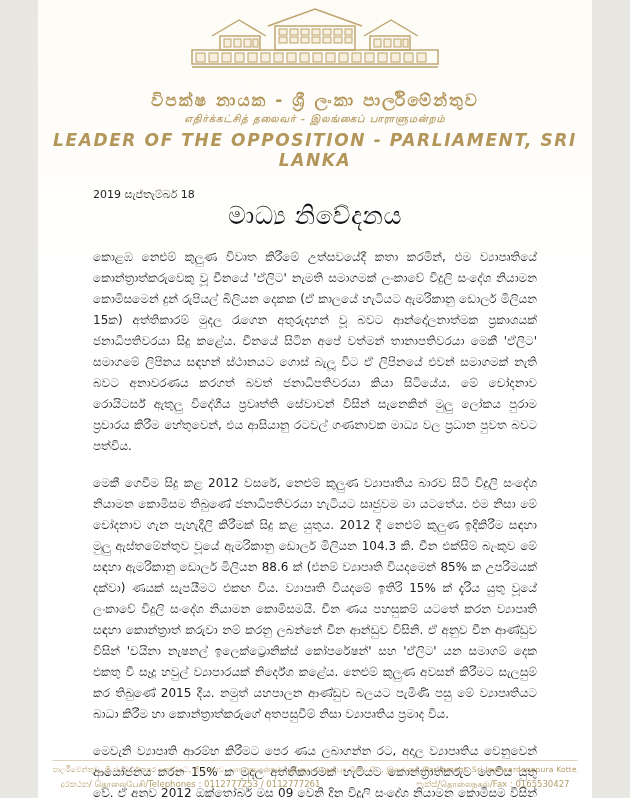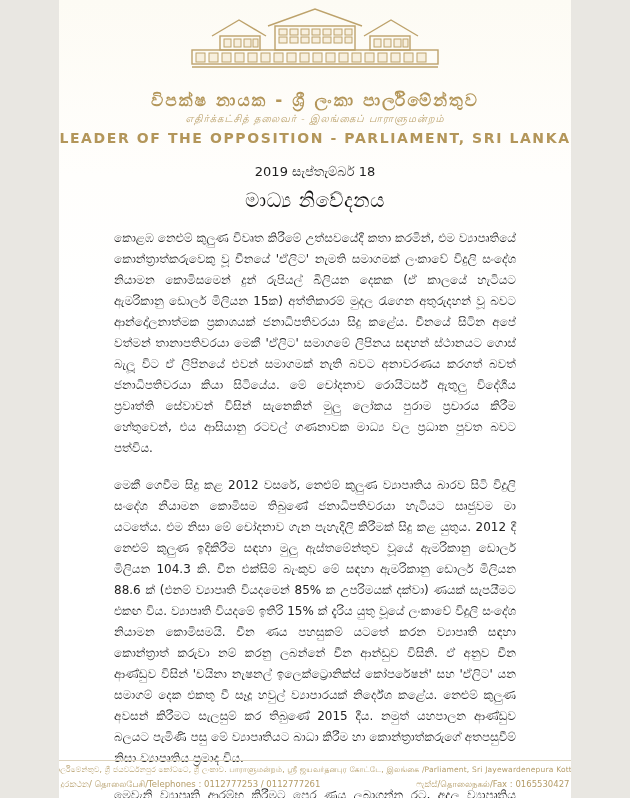--- a/index.html
+++ b/index.html
@@ -1,46 +1,46 @@
 <!DOCTYPE html>
 <html><head>
 <meta charset="utf-8">
 <style>
   html,body{margin:0;padding:0;background:#e9e7e2;}
   .page{
     position:relative;
-    width:512px;height:798px;
+    width:554px;height:798px;
     margin:0 auto;
     background:linear-gradient(180deg,#fdfbf4 0%,#fffefc 22%,#ffffff 40%);
     font-family:"DejaVu Sans","Liberation Sans",sans-serif;
     color:#2b2b2b;
     overflow:hidden;
     box-sizing:border-box;
   }
   .letterhead{ text-align:center; padding-top:6px; }
   .logo-wrap{ line-height:0; }
   .org-si{
     color:#b3965a; font-size:17px; font-weight:bold;
     letter-spacing:2px; margin-top:10px;
   }
   .org-ta{
     color:#bca36e; font-size:10px; letter-spacing:1px; margin-top:3px;
-    font-family:"DejaVu Serif","Liberation Serif",serif; font-style:italic;
+    font-family:"DejaVu Serif","Liberation Serif",serif; font-style:italic;font-weight:bold;
   }
   .org-en{
-    color:#b3965a; font-size:14px; font-weight:bold;
-    letter-spacing:1.6px; margin-top:4px;
+    color:#b3965a; font-size:17px; font-weight:bold;
+    letter-spacing:1.6px; margin-top:4px;font-style:italic;
   }
   .date-line{
-    text-align:center; font-size:13px; color:#1f1f1f;
+    text-align:left; font-size:11px; color:#1f1f1f;
     margin:18px 55px 0 55px;
   }
   .doc-title{
-    text-align:center; font-size:20px; color:#111;
-    margin-top:8px; letter-spacing:0.5px;
+    text-align:center; font-size:25px; color:#111;
+    margin-top:0; letter-spacing:0.5px;
   }
   .doc-heading{
     text-align:center; font-size:14.5px; font-weight:bold; color:#111;
     margin:16px 50px 0 50px; line-height:1.75;
     text-decoration:underline; text-underline-offset:3px;
   }
   .body-text{ margin:14px 55px 0 55px; }
   .body-text p{
     font-size:12px; line-height:1.75; text-align:justify;
     color:#222; margin:16px 0 13px 0;

